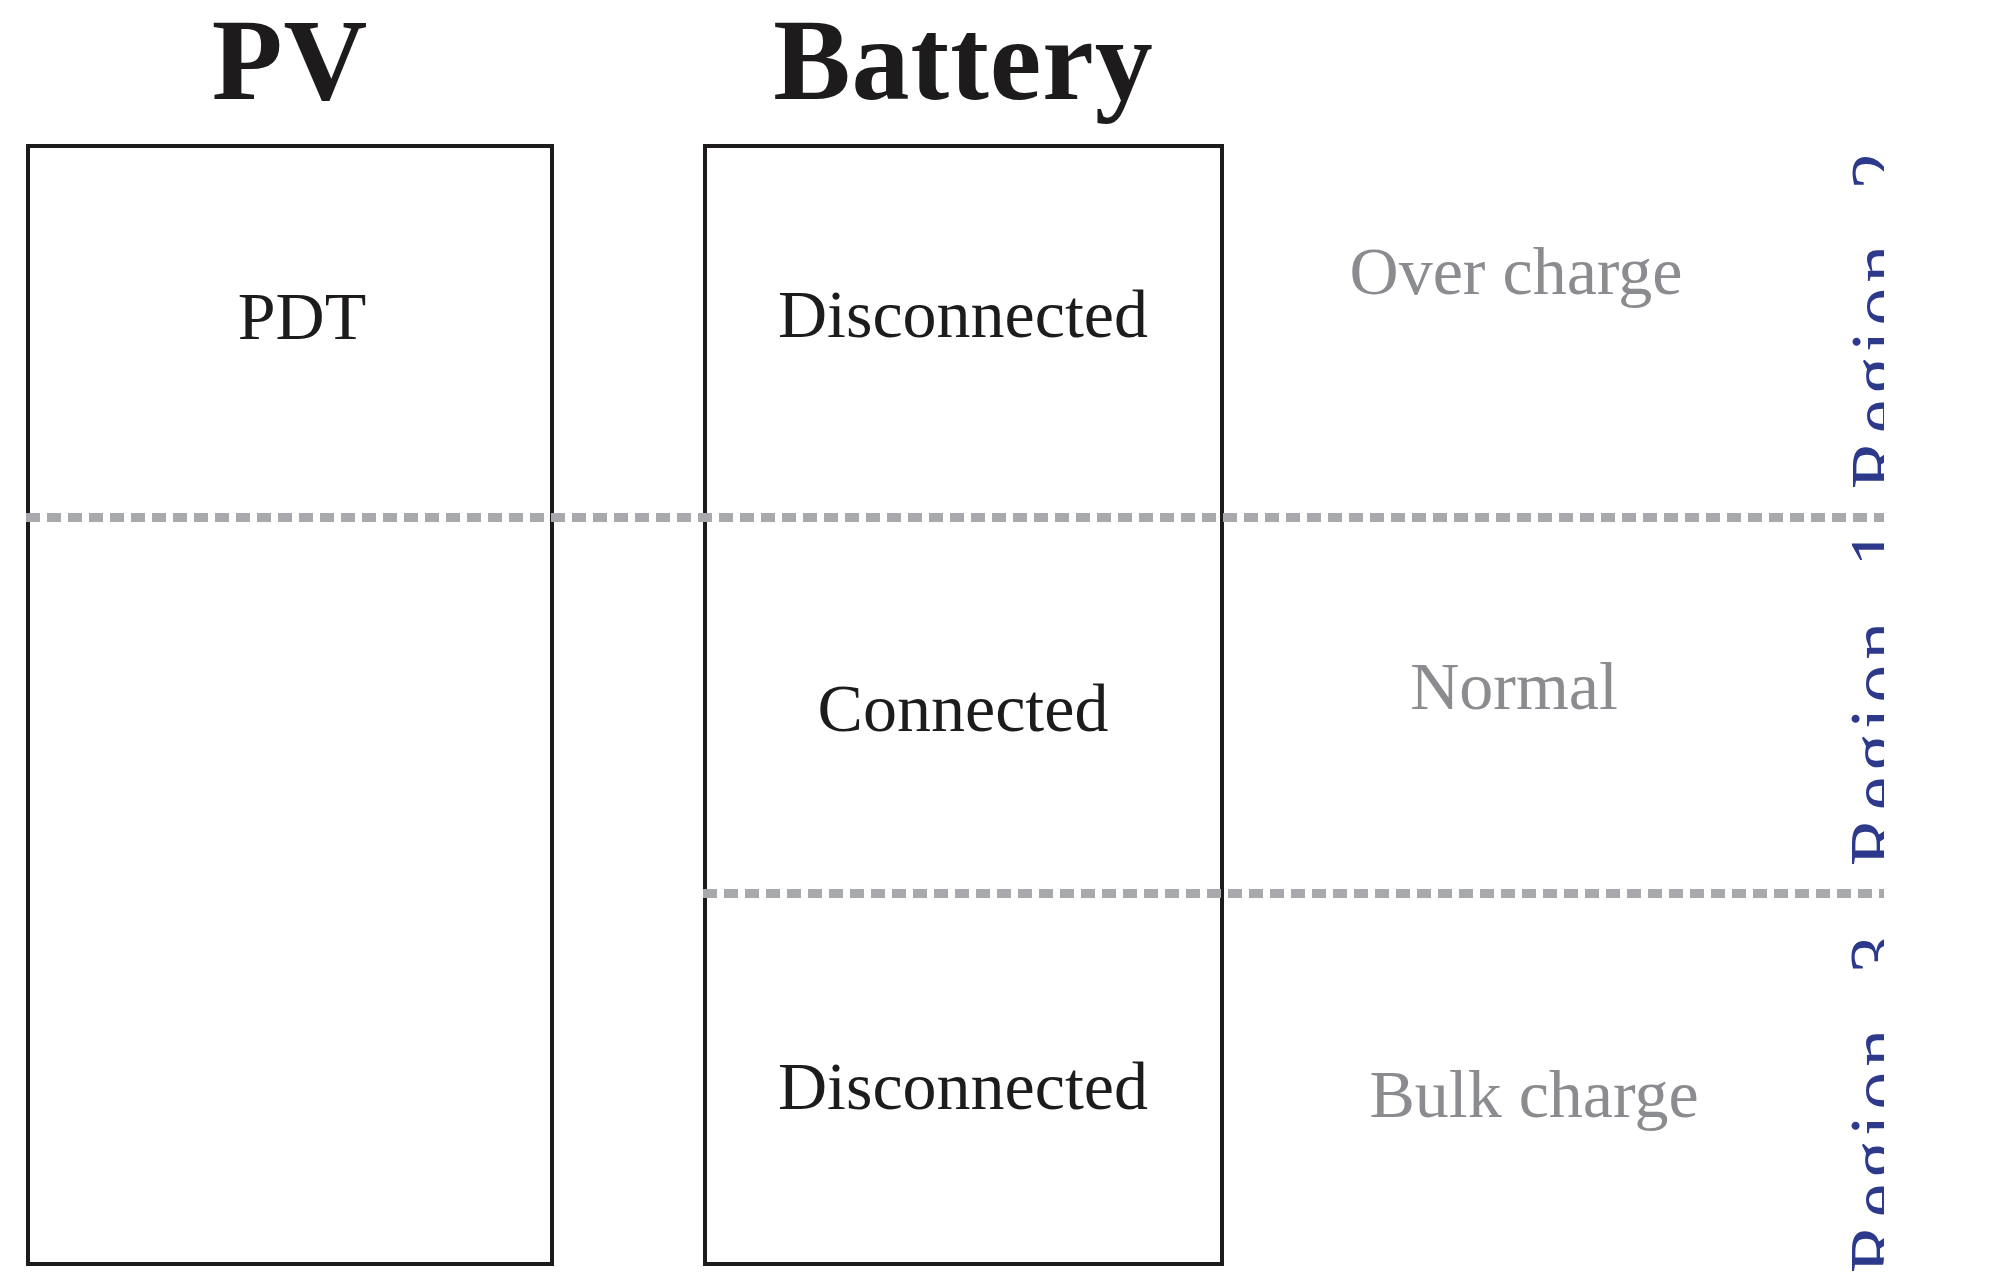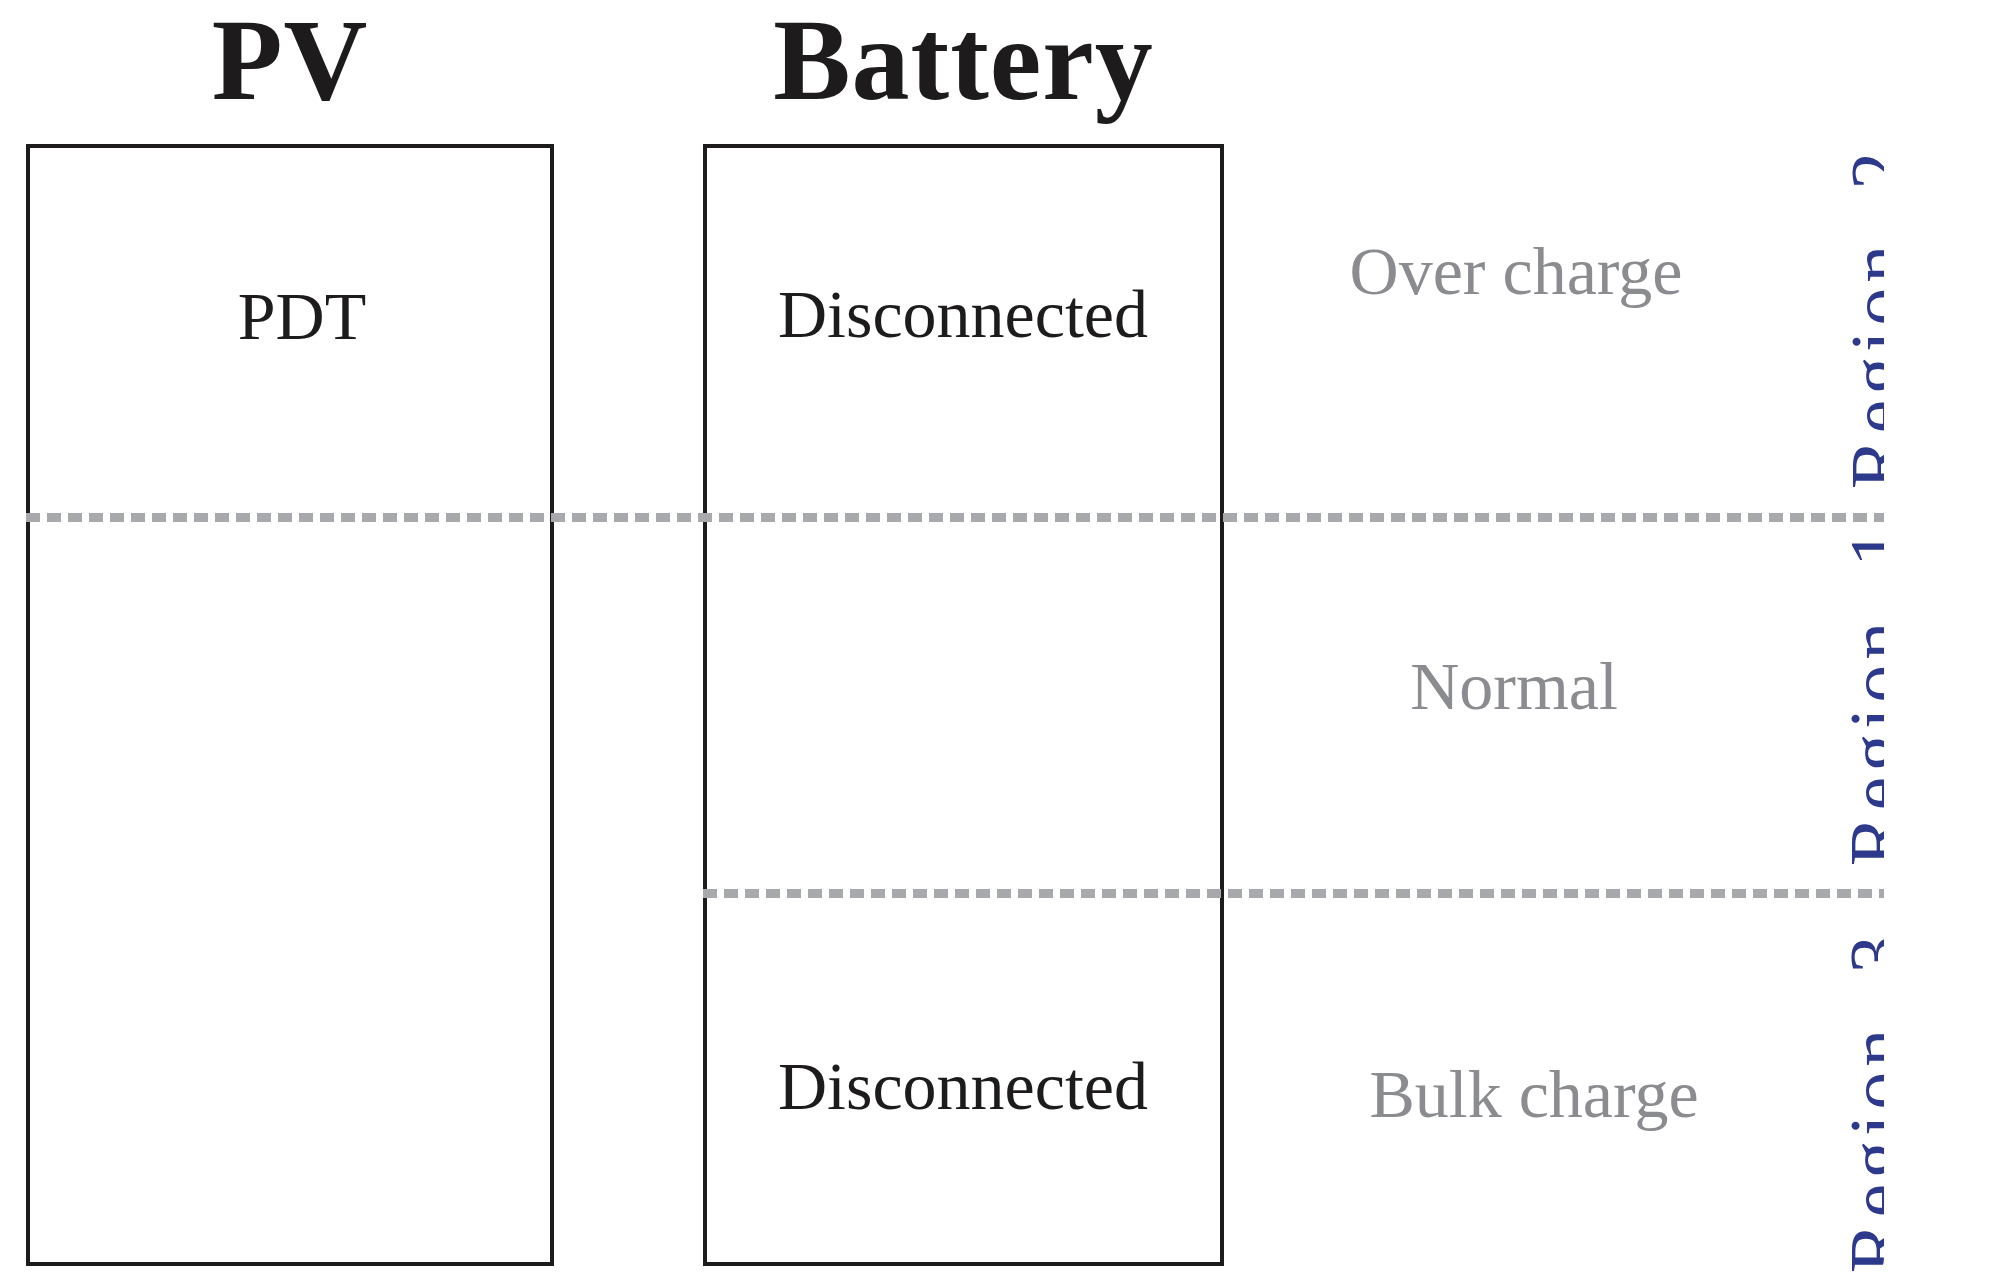--- a/index.html
+++ b/index.html
@@ -83,20 +83,21 @@
 
   <div class="box box-pv"></div>
   <div class="box box-battery"></div>
 
   <div class="dash-line dash-1"></div>
   <div class="dash-line dash-2"></div>
 
   <div class="label" style="left:302px;top:316px;">PDT</div>
 
   <div class="label" style="left:963px;top:314px;">Disconnected</div>
+  <div class="label" style="left:963px;top:708px;">Connected</div>
   <div class="label" style="left:963px;top:1086px;">Disconnected</div>
 
   <div class="label muted" style="left:1516px;top:271px;">Over charge</div>
   <div class="label muted" style="left:1514px;top:686px;text-align:center;">Normal</div>
   <div class="label muted" style="left:1534px;top:1086px;margin-top:8px;">Bulk charge</div>
 
 
   <div class="region-label" style="left:1877px;top:318px;">Region 2</div>
   <div class="region-label" style="left:1876px;top:695px;">Region 1</div>
   <div class="region-label" style="left:1876px;top:1102px;">Region 3</div>

